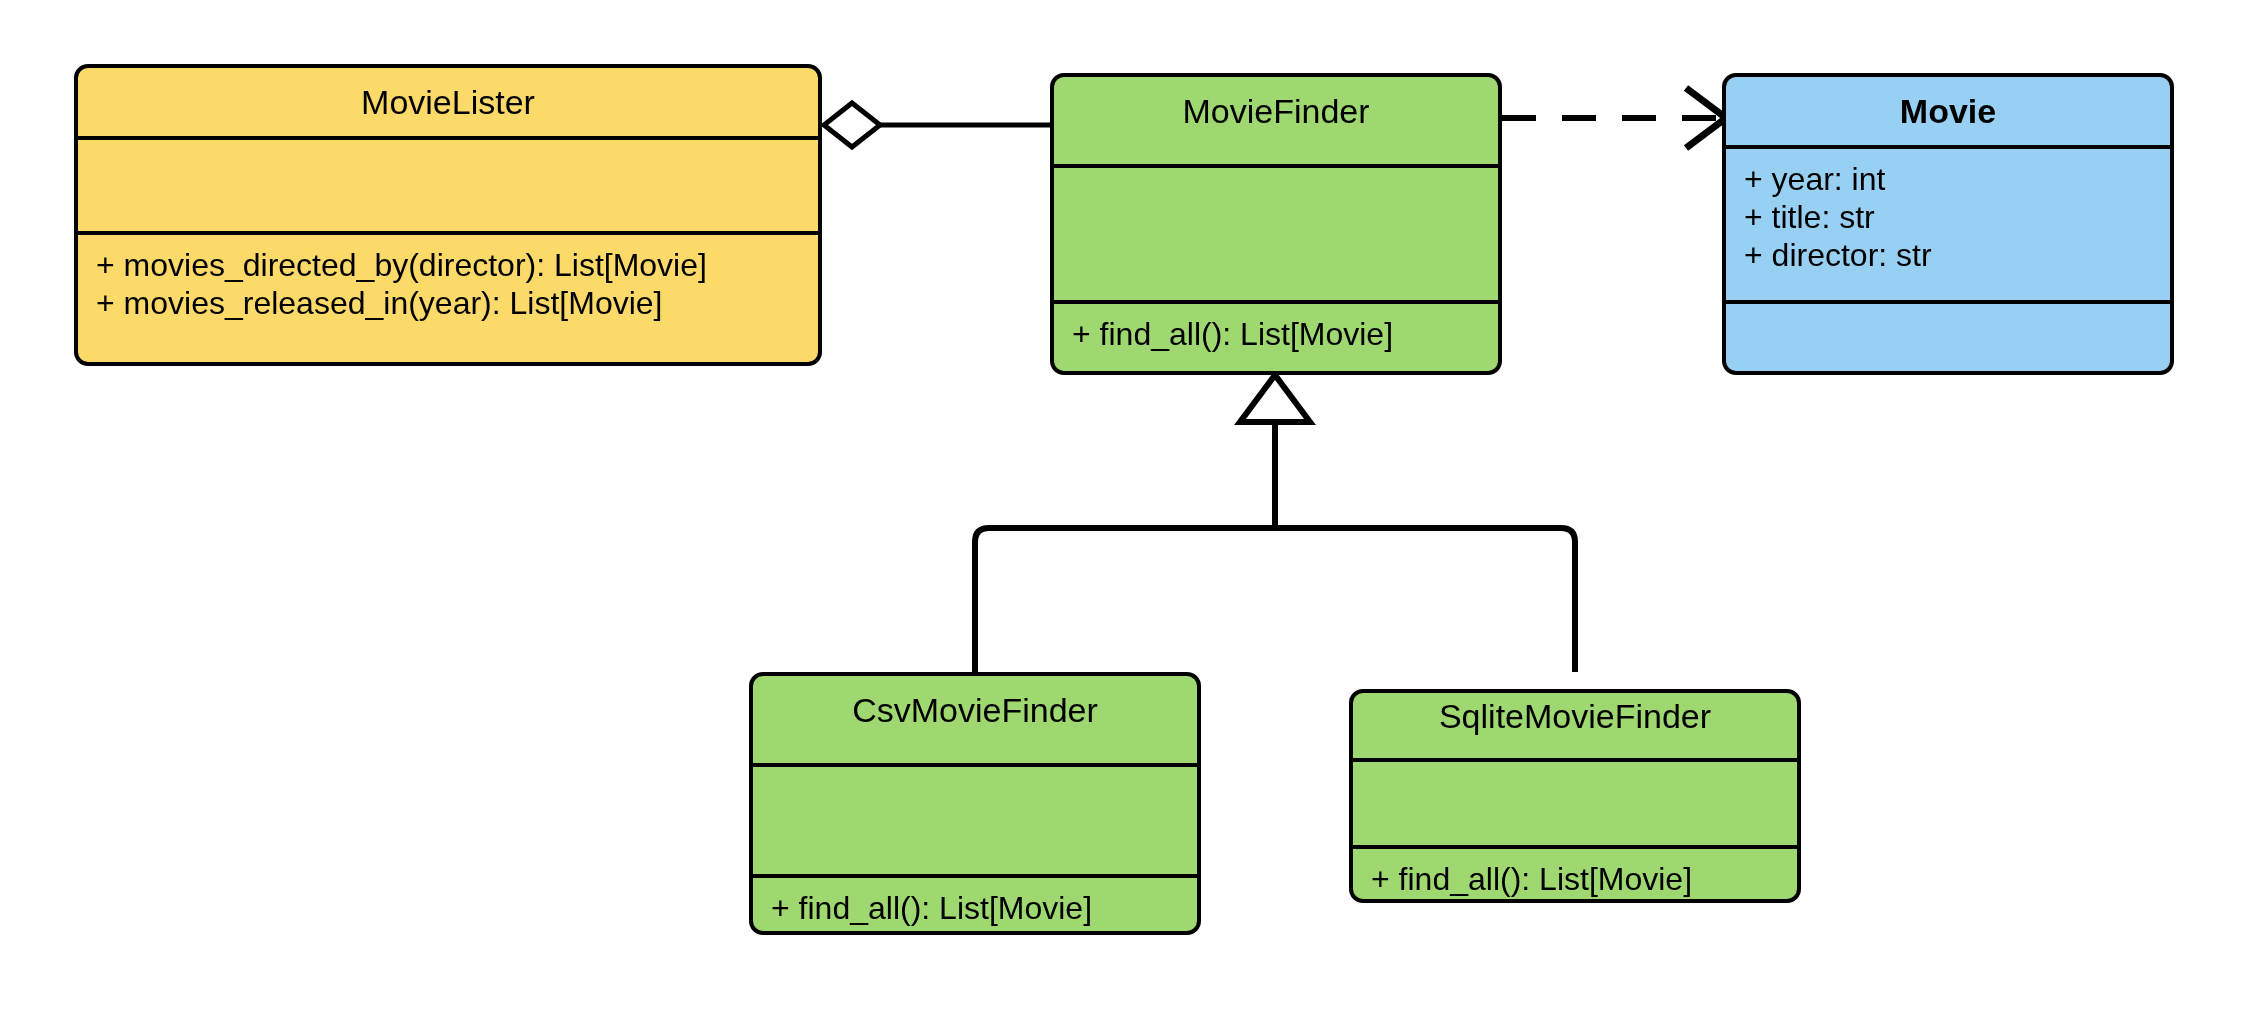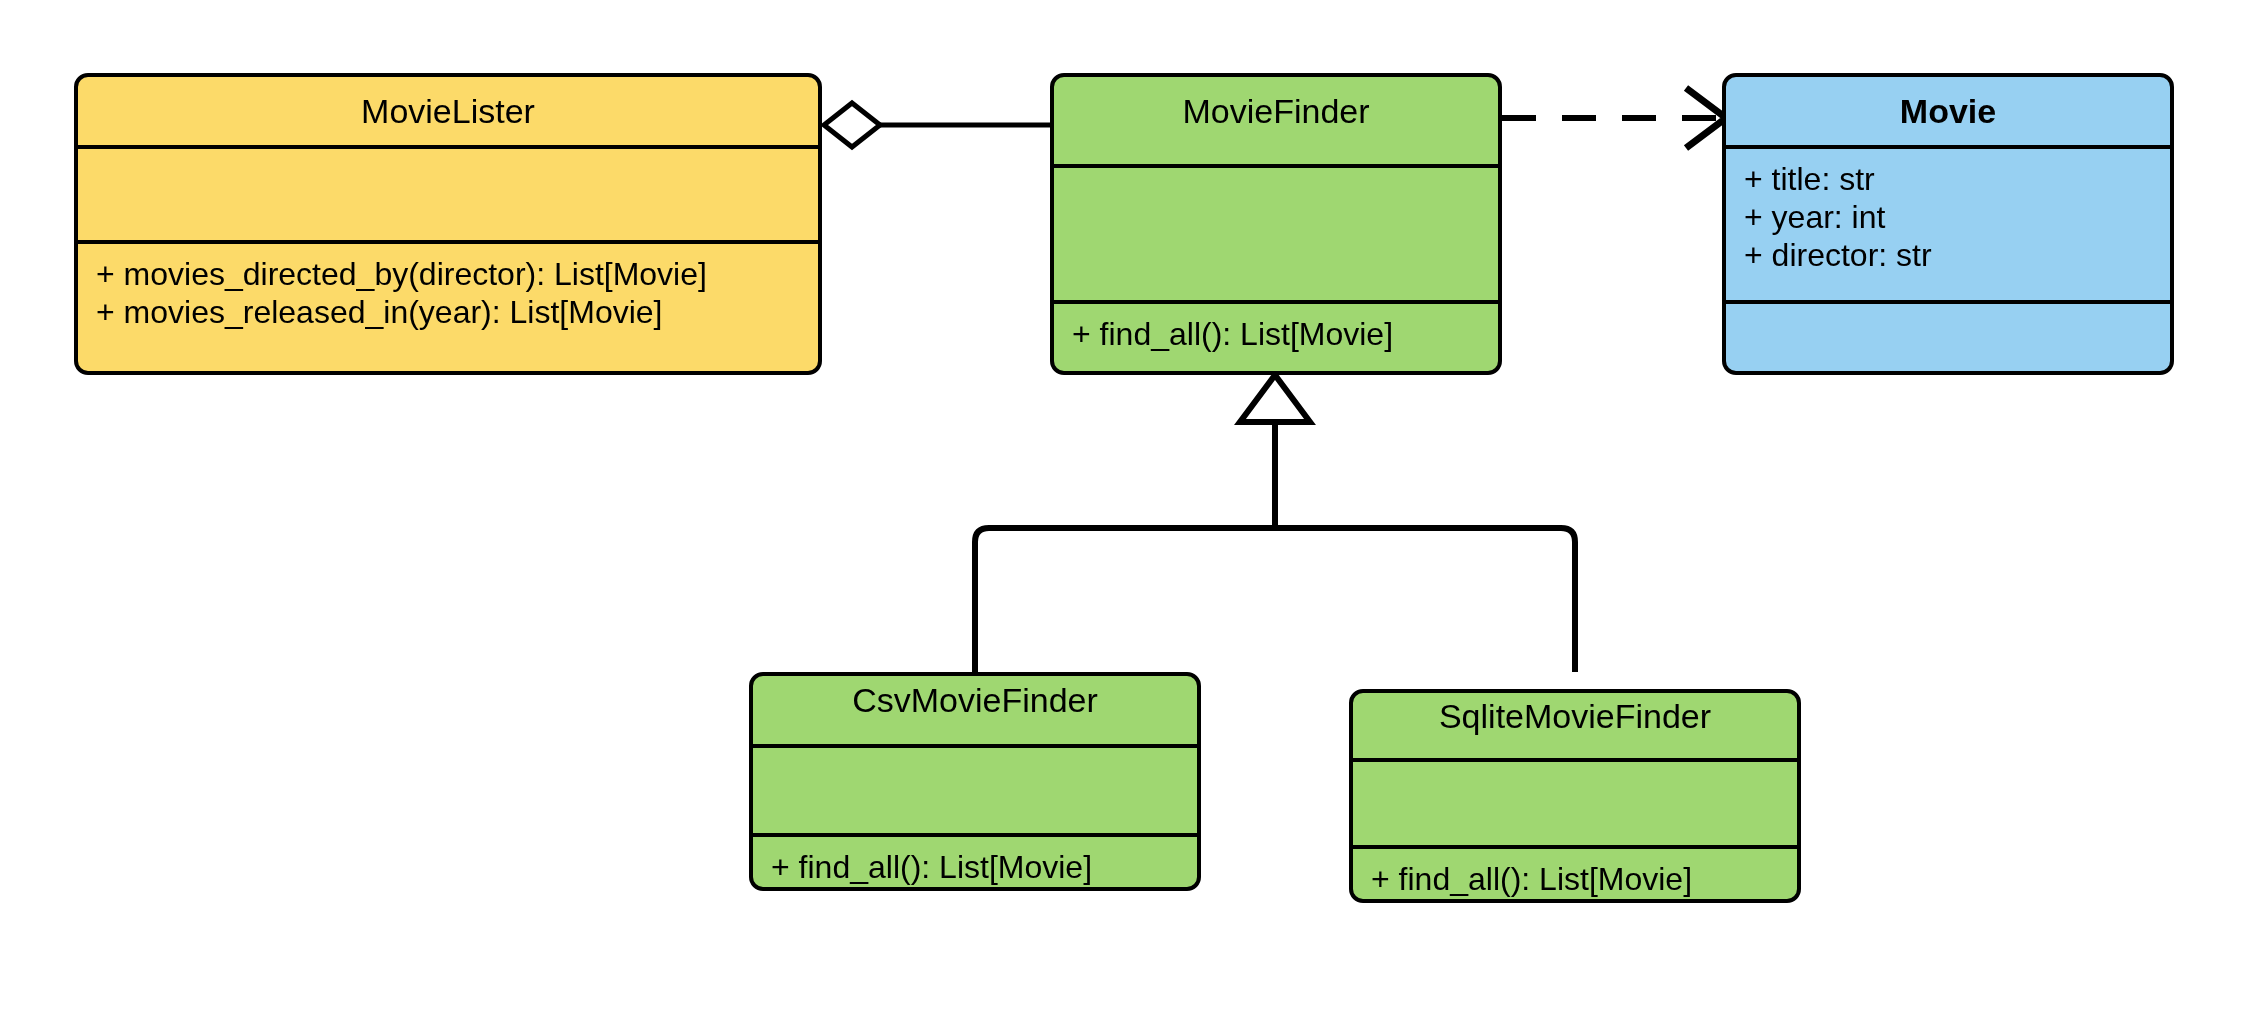--- a/index.html
+++ b/index.html
@@ -82,48 +82,48 @@
     <g>
 
       <line x1="1275" y1="422" x2="1275" y2="528" stroke="#000000" stroke-width="6"></line>
 
       <path d="M 975 672 L 975 542 Q 975 528 989 528 L 1561 528 Q 1575 528 1575 542 L 1575 672" fill="none" stroke="#000000" stroke-width="6"></path>
 
       <polygon points="1275,375 1240,422 1310,422" fill="#ffffff" stroke="#000000" stroke-width="6" stroke-linejoin="miter"></polygon>
     </g>
   </svg>
 
-  <div class="uml-class fill-yellow" style="left:74px; top:73px; width:748px; height:302px;">
+  <div class="uml-class fill-yellow" style="left:74px; top:64px; width:748px; height:302px;">
     <div class="cls-name" style="height:68px;">MovieLister</div>
     <div class="cls-attrs empty-compartment" style="height:95px;"></div>
     <div class="cls-methods" style="flex:1;">
       <div class="member">+ movies_directed_by(director): List[Movie]</div>
       <div class="member">+ movies_released_in(year): List[Movie]</div>
     </div>
   </div>
 
   <div class="uml-class fill-green" style="left:1050px; top:73px; width:452px; height:302px;">
     <div class="cls-name" style="height:68px;">MovieFinder</div>
     <div class="cls-attrs empty-compartment" style="height:117px;"></div>
     <div class="cls-methods" style="flex:1;">
       <div class="member">+ find_all(): List[Movie]</div>
     </div>
   </div>
 
   <div class="uml-class fill-blue" style="left:1722px; top:73px; width:452px; height:302px;">
     <div class="cls-name" style="height:68px;font-weight:bold;">Movie</div>
     <div class="cls-attrs" style="height:155px;">
+      <div class="member">+ year: int</div>
       <div class="member">+ title: str</div>
-      <div class="member">+ year: int</div>
       <div class="member">+ director: str</div>
     </div>
     <div class="cls-methods empty-compartment" style="flex:1;"></div>
   </div>
 
-  <div class="uml-class fill-green" style="left:749px; top:672px; width:452px; height:219px;">
+  <div class="uml-class fill-green" style="left:749px; top:672px; width:452px; height:263px;">
     <div class="cls-name" style="height:68px;">CsvMovieFinder</div>
     <div class="cls-attrs empty-compartment" style="height:92px;"></div>
     <div class="cls-methods" style="flex:1;">
       <div class="member">+ find_all(): List[Movie]</div>
     </div>
   </div>
 
   <div class="uml-class fill-green" style="left:1349px; top:689px; width:452px; height:214px;">
     <div class="cls-name" style="height:68px;">SqliteMovieFinder</div>
     <div class="cls-attrs empty-compartment" style="height:92px;"></div>

